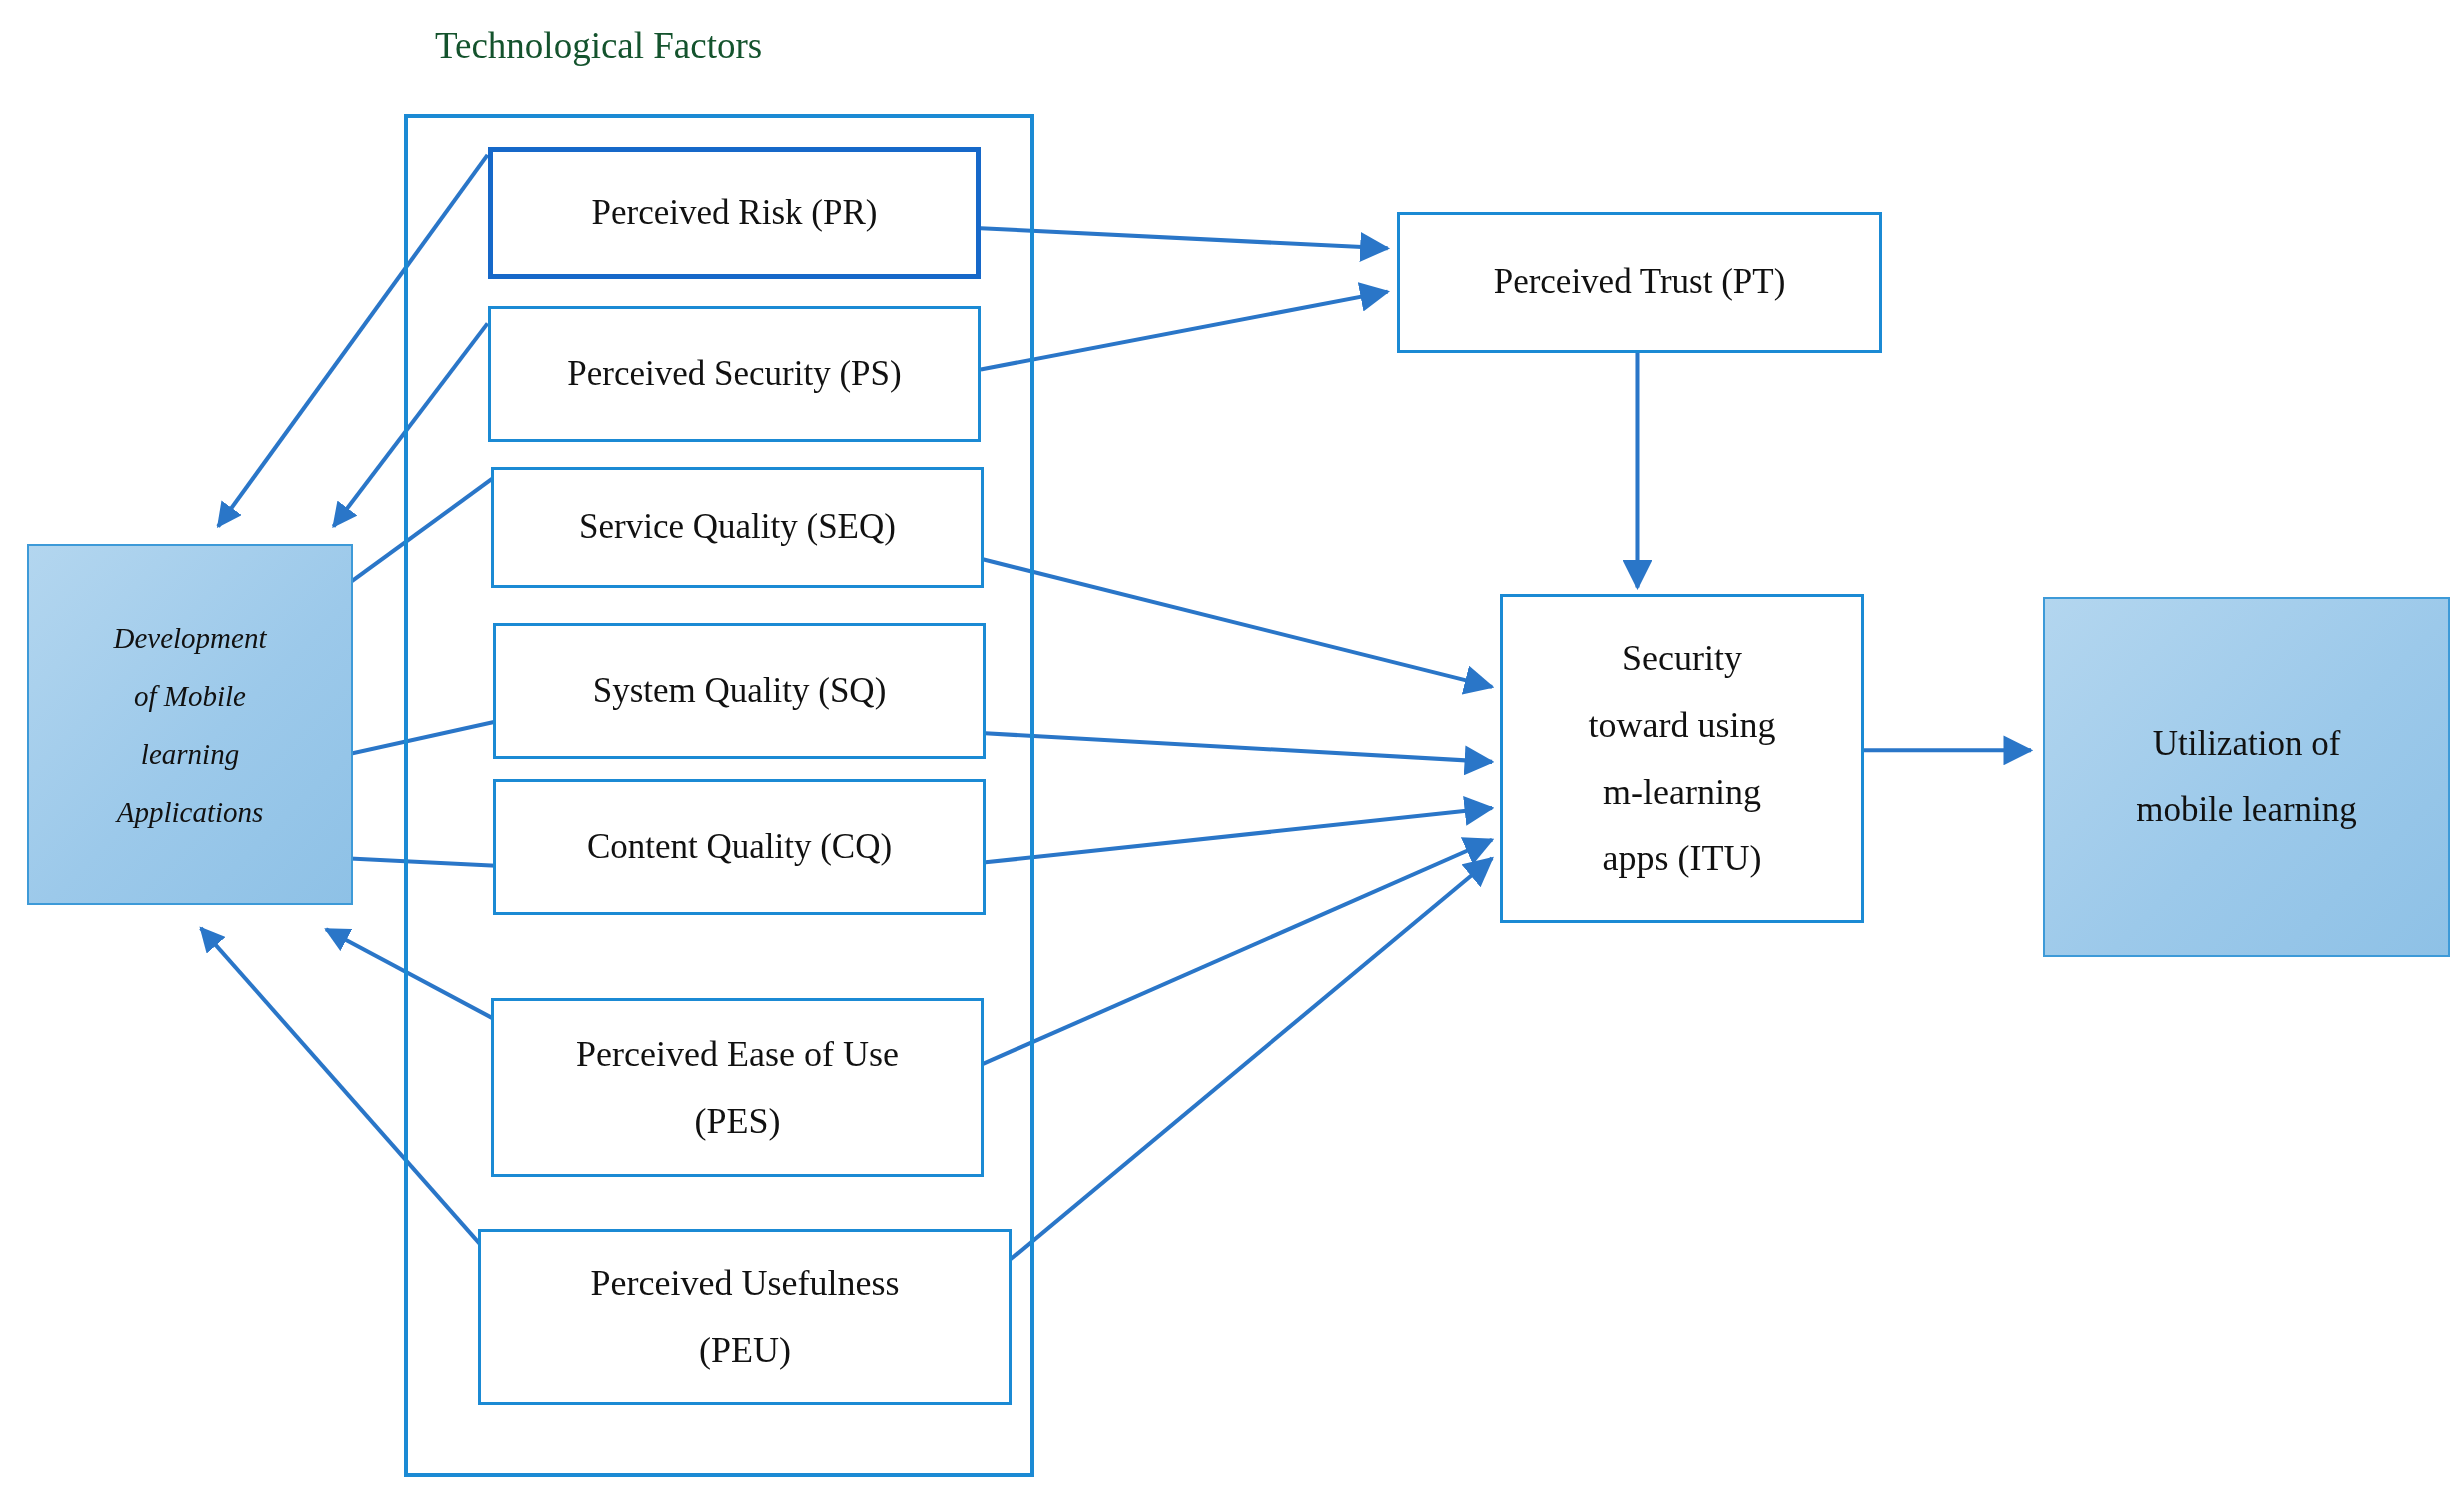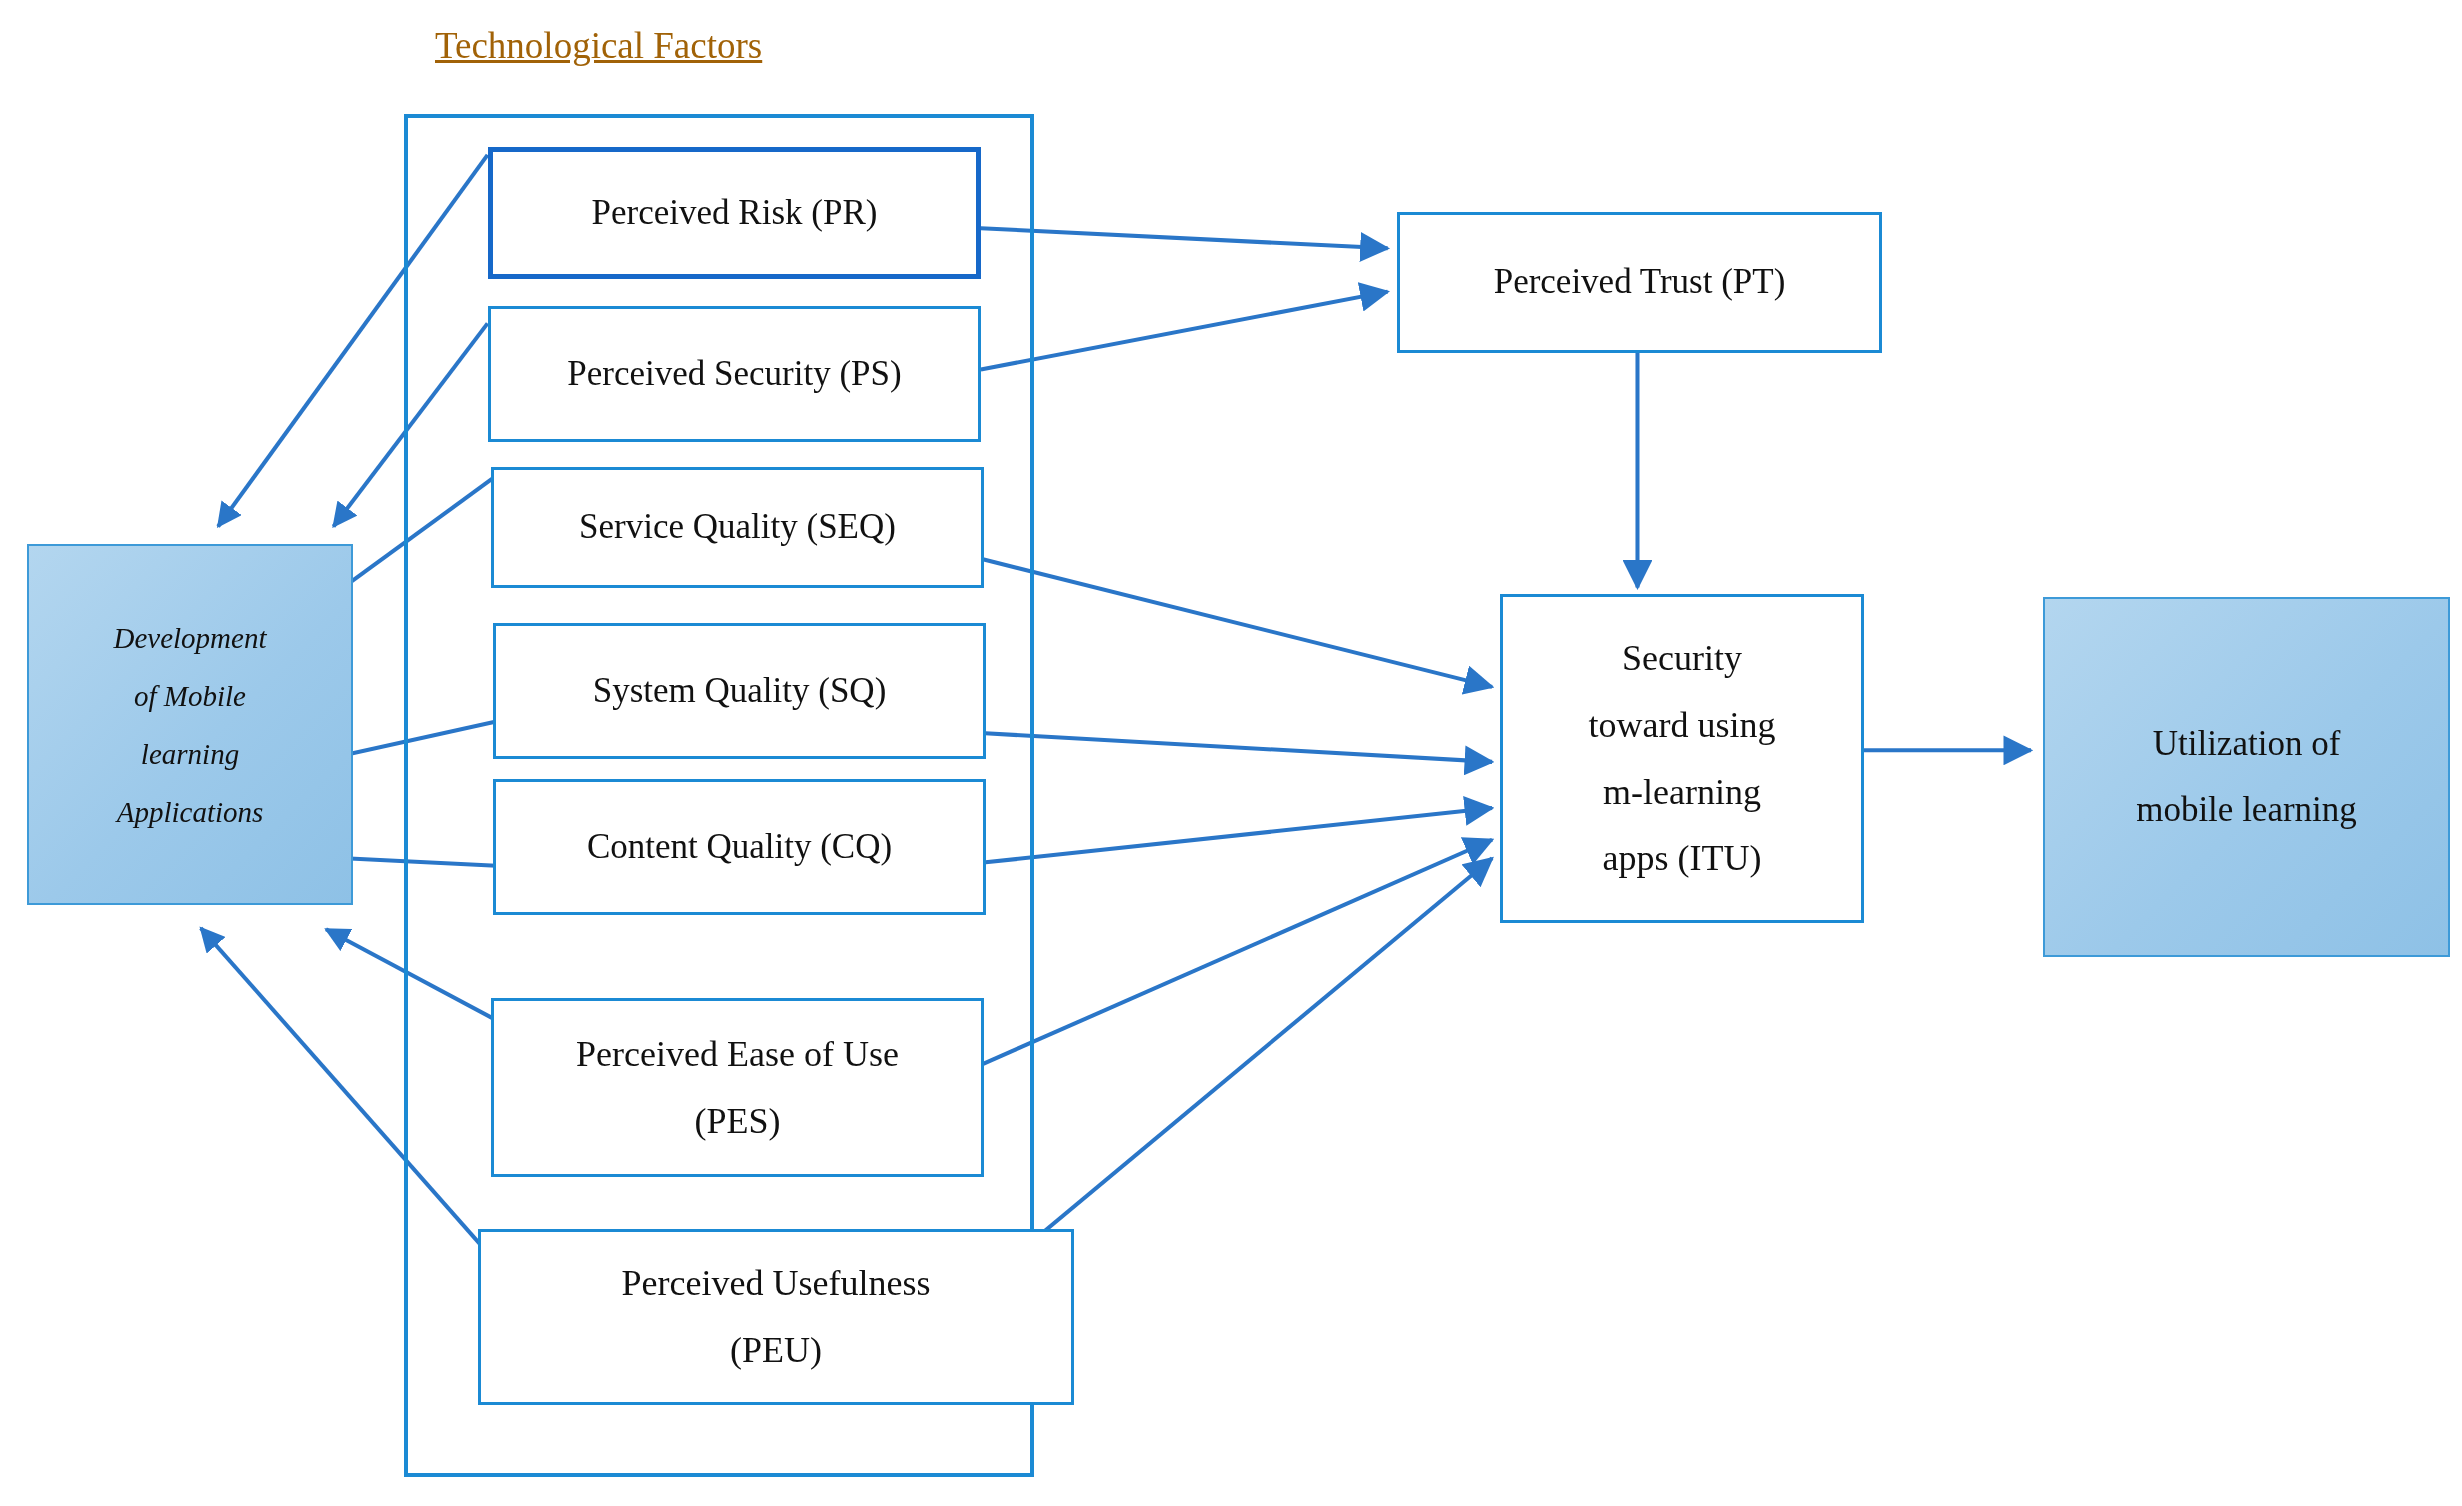--- a/index.html
+++ b/index.html
@@ -16,21 +16,21 @@
   .box-white{background:#ffffff;border:3.5px solid #1b8ad4;}
   .box-white.strong{border:5.2px solid #1668c9;}
 
   
   .box-fill{border:2.3px solid #3d9ad8;
             background:linear-gradient(135deg,#b3d6ef 0%,#9cc9ea 55%,#8ec1e6 100%);}
 
   
   .group-box{position:absolute;box-sizing:border-box;border:4px solid #1b8ad4;background:transparent;}
 
-  .group-title{position:absolute;color:#a16207;white-space:nowrap;text-decoration:underline;}
+  .group-title{position:absolute;color:#14532d;white-space:nowrap;}
 
   .t-1line{font-size:35px;line-height:1.15;}
   .t-2line{font-size:36px;line-height:1.85;}
   .t-dev{font-size:29px;line-height:2.0;font-style:italic;}
   .t-itu{font-size:36px;line-height:1.85;}
   .t-util{font-size:35px;line-height:1.9;}
   .t-title{font-size:37px;}
 </style>
 </head>
 <body>
@@ -124,21 +124,21 @@
     <span class="lbl t-1line">System Quality (SQ)</span>
   </div>
 
   <div class="node box-white" style="left:491px;top:998px;width:493px;height:179px;">
     <div class="lbl t-2line">
       <span>Perceived Ease of Use</span><br>
       <span>(PES)</span>
     </div>
   </div>
 
-  <div class="node box-white" style="left:478px;top:1229px;width:596px;height:176px;">
+  <div class="node box-white" style="left:478px;top:1229px;width:534px;height:176px;">
     <div class="lbl t-2line">
       <span>Perceived Usefulness</span><br>
       <span>(PEU)</span>
     </div>
   </div>
 
   <div class="node box-white" style="left:1397px;top:212px;width:485px;height:141px;">
     <span class="lbl t-1line">Perceived Trust (PT)</span>
   </div>
 

